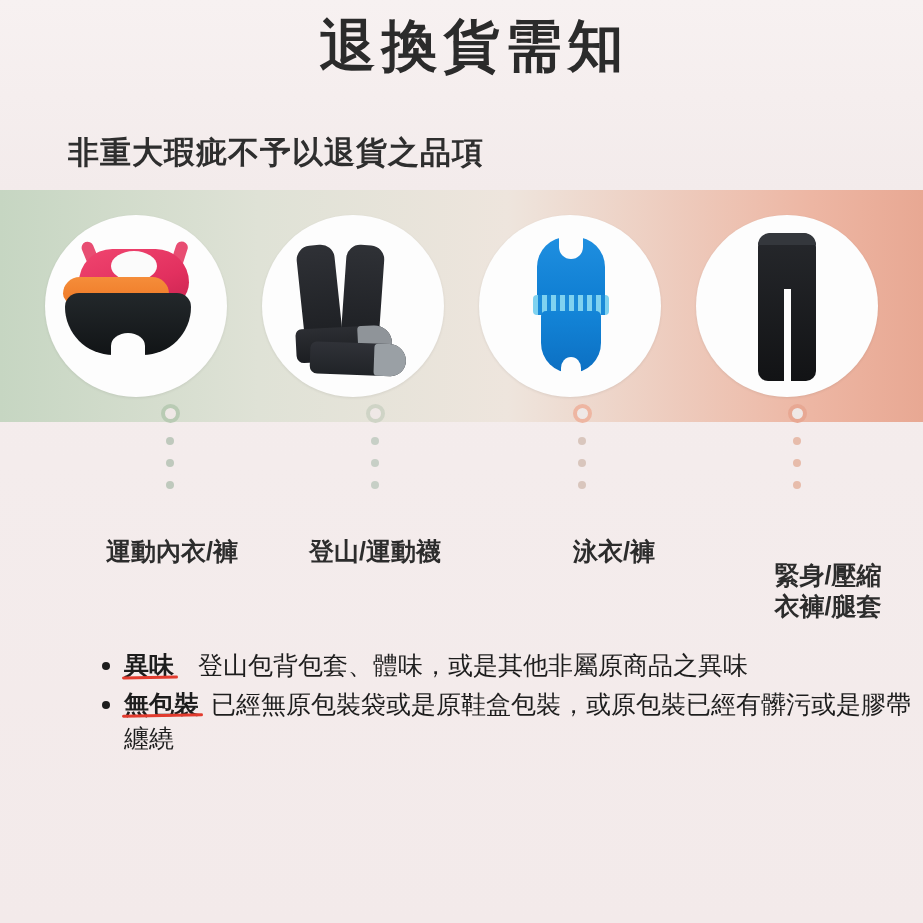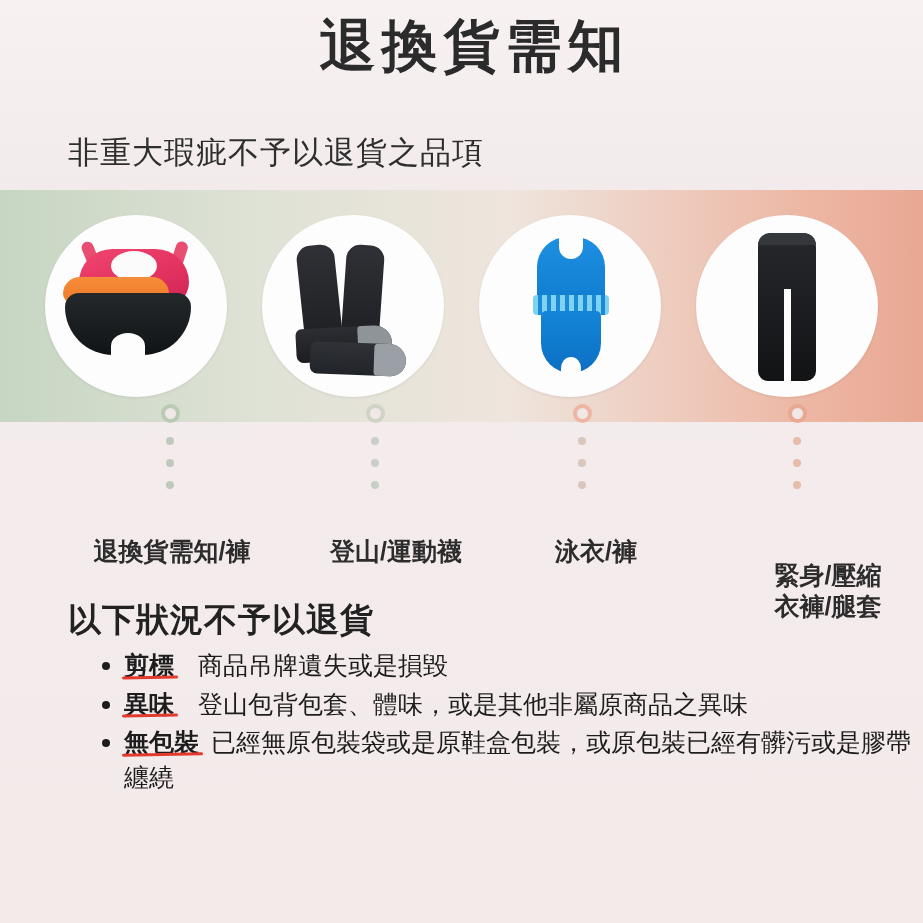--- a/index.html
+++ b/index.html
@@ -42,21 +42,21 @@
     letter-spacing: 6px;
     color: #2b2b2b;
     line-height: 1.15;
     white-space: nowrap;
   }
   .subtitle {
     position: absolute;
     top: 132px;
     left: 68px;
     font-size: 31px;
-    font-weight: normal;
+    font-weight: bold;
     color: #2e2e2e;
     letter-spacing: 1px;
     white-space: nowrap;
   }
 
   
   .band {
     position: absolute;
     left: 0;
     top: 190px;
@@ -439,35 +439,31 @@
     </div>
     <div class="conn" style="left:797px;">
       <span class="ring"></span>
       <span class="dot d4"></span>
       <span class="dot d4"></span>
       <span class="dot d4"></span>
     </div>
   </div>
 
   <div class="labels">
-    <div class="label" style="left:172px;">退換貨需知/褲</div>
-    <div class="label" style="left:396px;">登山/運動襪</div>
-    <div class="label" style="left:596px;">泳衣/褲</div>
+    <div class="label" style="left:172px;">運動內衣/褲</div>
+    <div class="label" style="left:375px;">登山/運動襪</div>
+    <div class="label" style="left:614px;">泳衣/褲</div>
     <div class="label" style="left:828px;margin-top:24px;">
       <span>緊身/壓縮</span><br>
       <span>衣褲/腿套</span>
     </div>
   </div>
 
-  <div class="rules-title">以下狀況不予以退貨</div>
 
   <ul class="rules">
-    <li>
-      <span class="kw">剪標</span><span class="gap"></span><span>商品吊牌遺失或是損毀</span>
-    </li>
     <li>
       <span class="kw">異味</span><span class="gap"></span><span>登山包背包套、體味，或是其他非屬原商品之異味</span>
     </li>
     <li>
       <span class="kw">無包裝</span><span class="gap-s"></span><span>已經無原包裝袋或是原鞋盒包裝，或原包裝已經有髒污或是膠帶纏繞</span>
     </li>
   </ul>
 
 </div>
 

